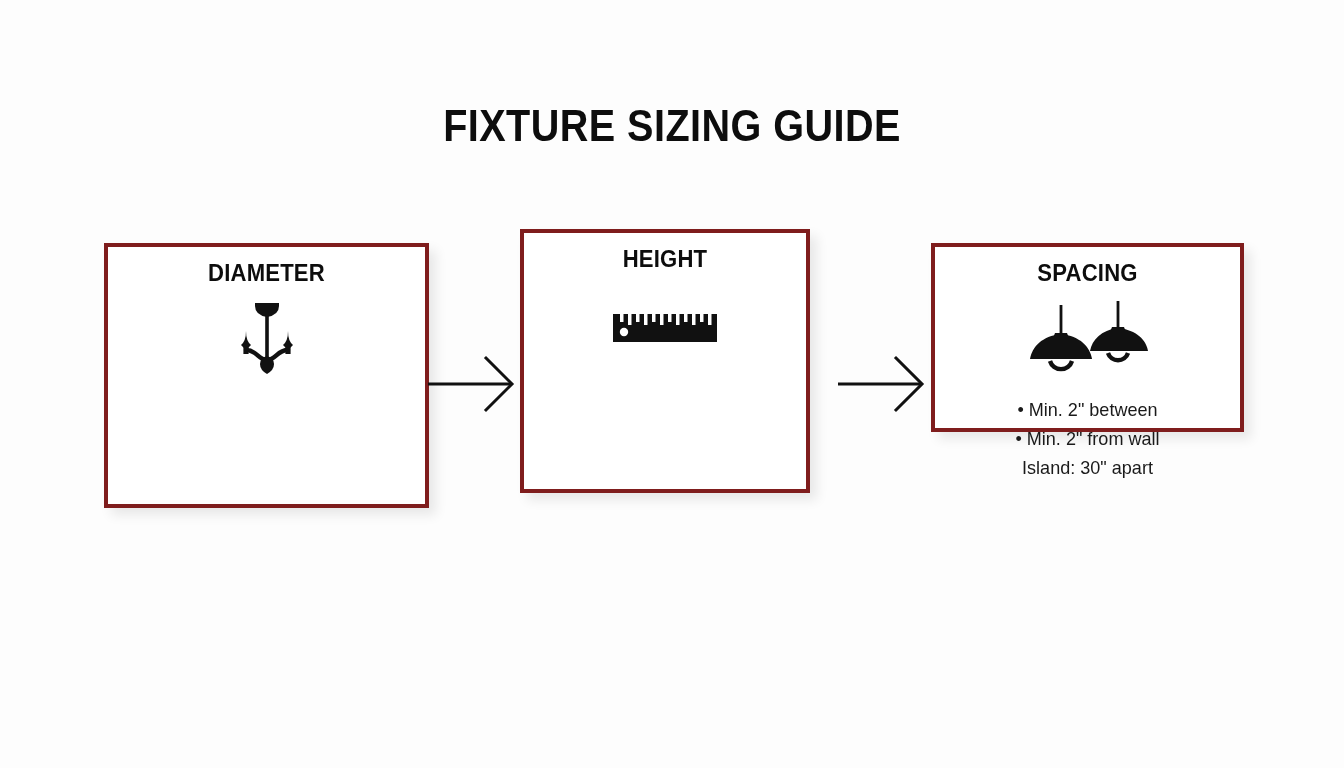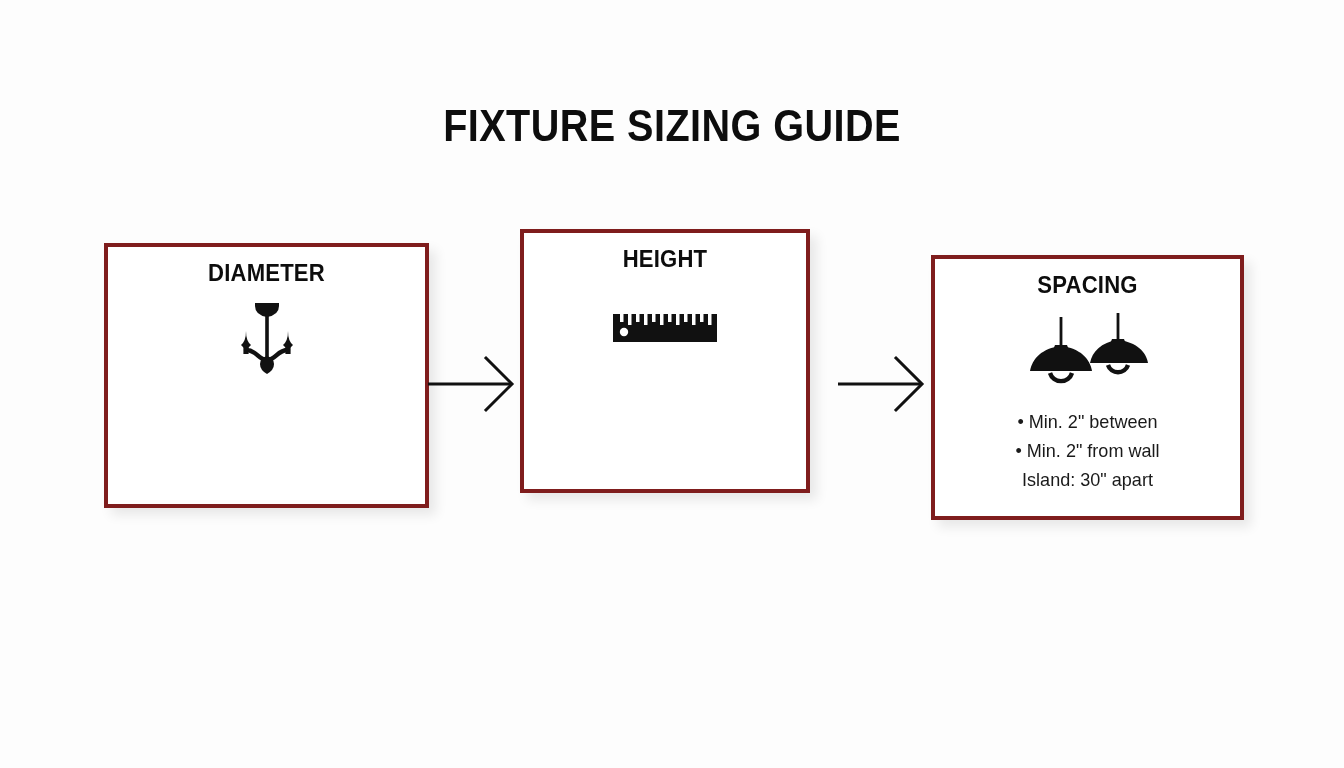--- a/index.html
+++ b/index.html
@@ -40,21 +40,21 @@
   
   .card {
     position: absolute;
     background: #ffffff;
     border: 4px solid #7f1d1d;
     box-shadow: 7px 7px 11px rgba(0,0,0,0.085);
     box-sizing: border-box;
   }
   #card-0 { left: 104px;  top: 243px; width: 325px; height: 265px; }
   #card-1 { left: 520px;  top: 229px; width: 290px; height: 264px; }
-  #card-2 { left: 931px;  top: 255px; width: 313px; height: 265px; }
+  #card-2 { left: 931px;  top: 243px; width: 313px; height: 189px; }
 
   .card-header {
     position: absolute;
     left: 0;
     right: 0;
     top: 12px;
     text-align: center;
     font-size: 24px;
     font-weight: 700;
     letter-spacing: 0.2px;

